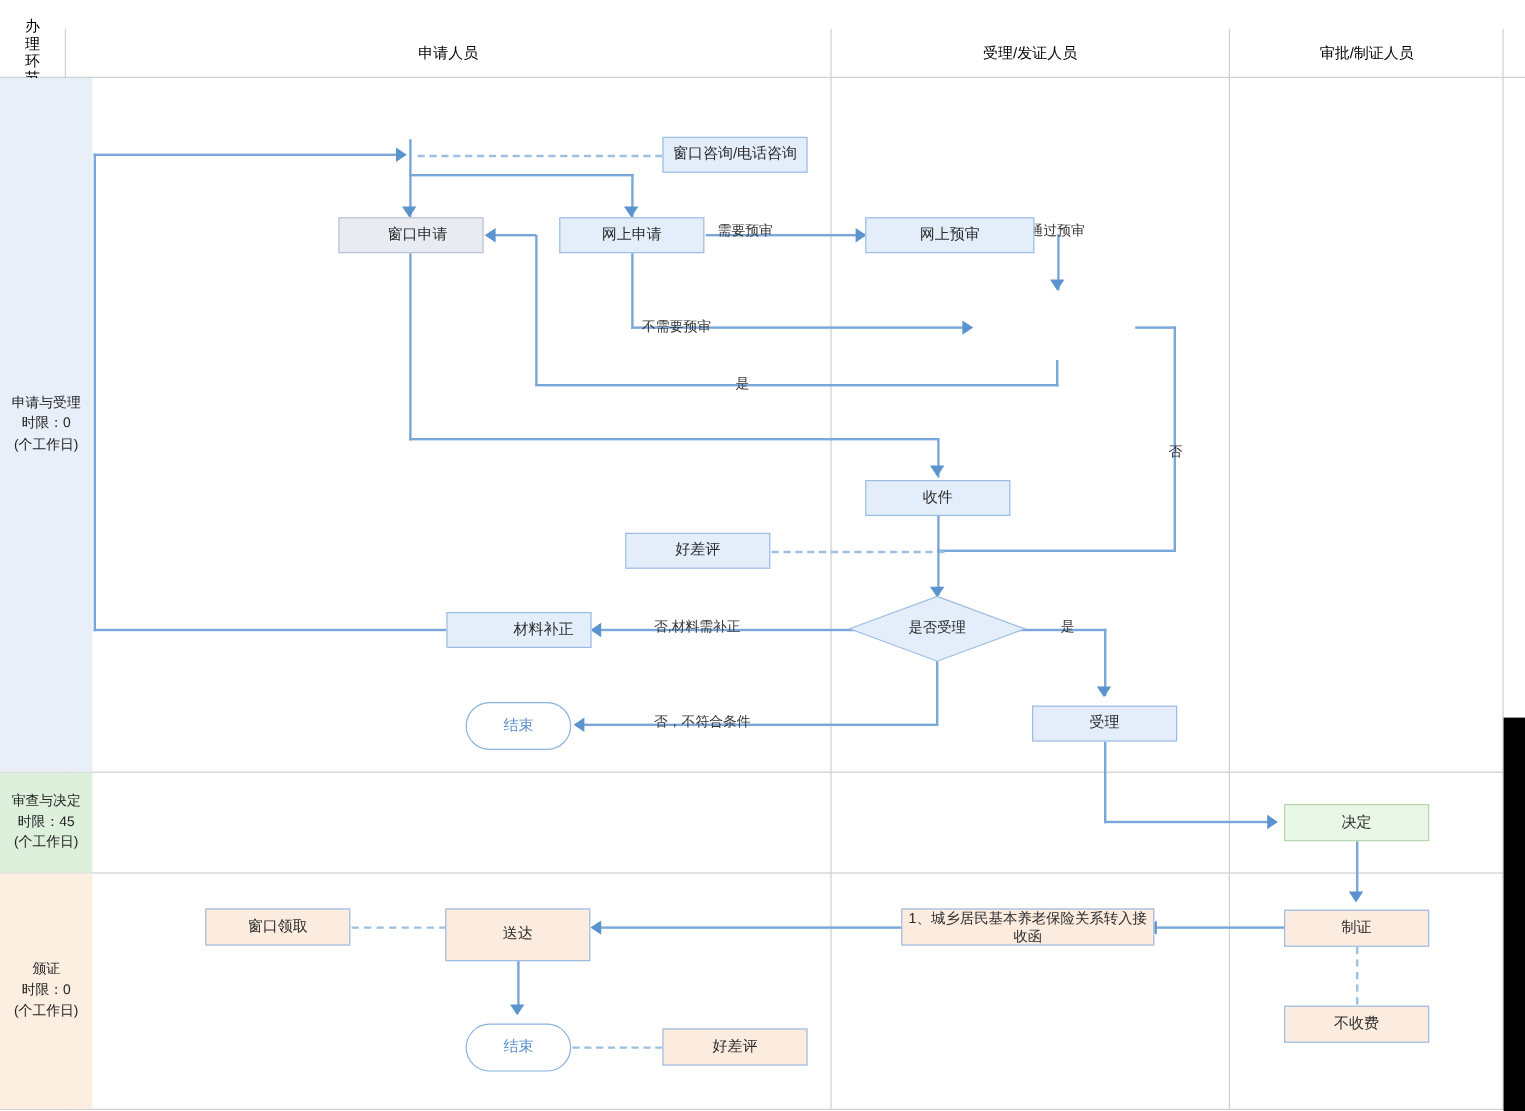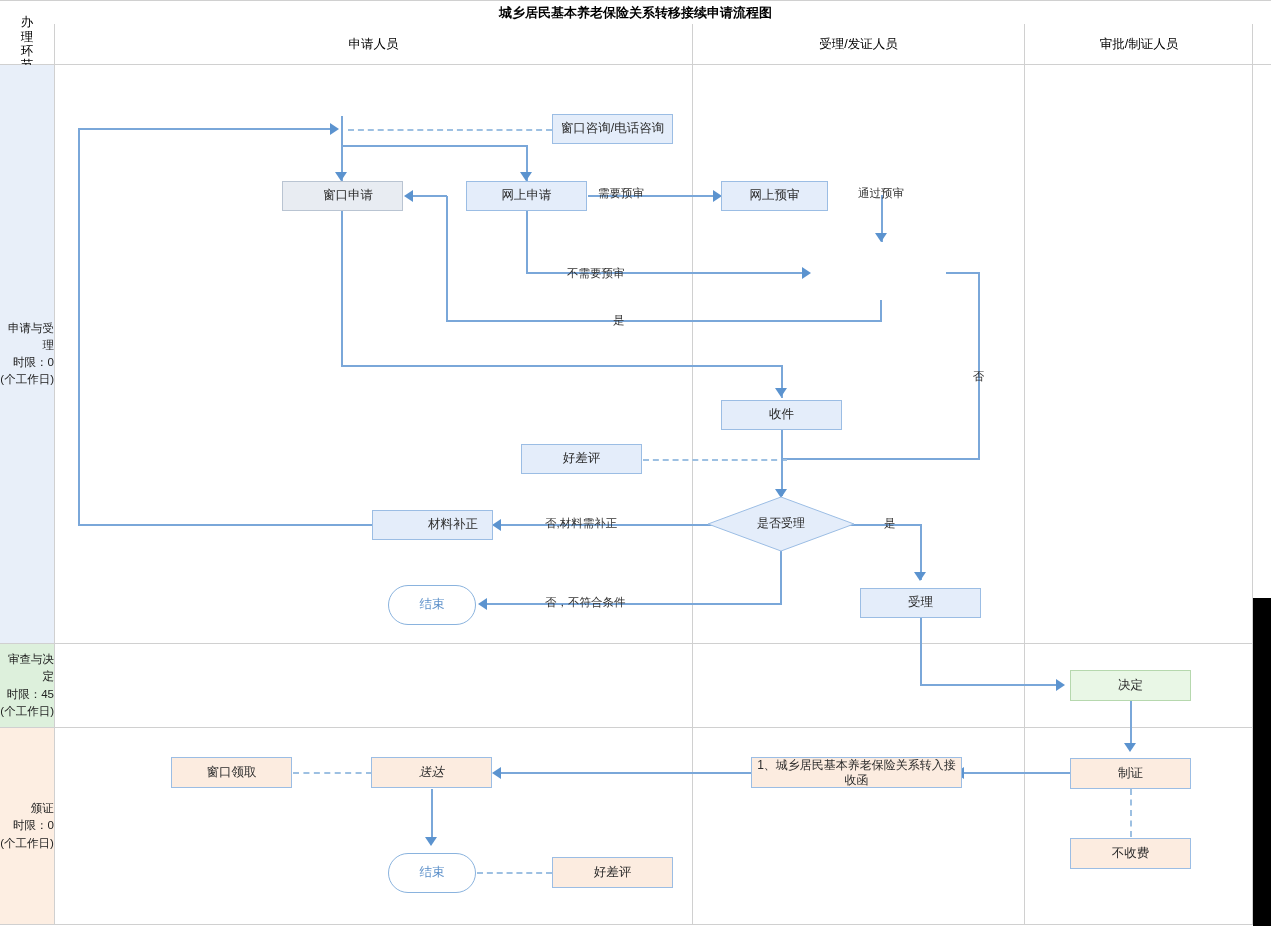--- a/index.html
+++ b/index.html
@@ -11,22 +11,22 @@
     border-top:1px solid #d0d0d0;border-bottom:1px solid #d0d0d0;
     display:flex;align-items:center;justify-content:center;
     font-size:13px;font-weight:bold;color:#000;background:#fff;}
   .hdr-row{position:absolute;left:0;top:24px;width:1271px;height:40px;background:#fff;
     border-bottom:1px solid #d0d0d0;}
   .hdr-cell{position:absolute;top:0;height:40px;display:flex;align-items:center;
     justify-content:center;text-align:center;font-size:12.5px;color:#000;line-height:1.15;}
   .vline{position:absolute;width:1px;background:#d0d0d0;}
   .hline{position:absolute;height:1px;background:#d0d0d0;}
 
-  .stage{position:absolute;left:0;width:54px;display:flex;align-items:center;
-    justify-content:center;text-align:right;font-size:11.5px;color:#222;line-height:1.5;
+  .stage{position:absolute;left:0;width:77px;display:flex;align-items:center;
+    justify-content:center;text-align:center;font-size:11.5px;color:#222;line-height:1.5;
     box-sizing:border-box;}
   .stage.blue{background:#e8eff9;}
   .stage.green{background:#ddf0dc;}
   .stage.peach{background:#fdeee2;}
 
   
   .node{position:absolute;box-sizing:border-box;display:flex;align-items:center;
     justify-content:center;text-align:center;font-size:12.5px;color:#2b2b2b;
     line-height:1.25;}
   .n-blue{background:#e4edfa;border:1px solid #9bbde4;}
@@ -56,21 +56,20 @@
   .elab-v{position:absolute;font-size:11.5px;color:#333;white-space:nowrap;
     writing-mode:vertical-rl;line-height:1;}
 
   .scrollbar{position:absolute;background:#000;}
 </style>
 </head>
 <body>
 
 <div id="root">
 
-  <div class="title-bar">城乡居民基本养老保险关系转移接续申请流程图</div>
 
   <div class="hdr-row"></div>
   <div class="hdr-cell" style="left:0;width:54px;top:24px;">
       <span style="display:inline-block;width:22px;">办理环节</span>
     </div>
   <div class="hdr-cell" style="left:693px;width:331px;top:24px;">受理/发证人员</div>
   <div class="hdr-cell" style="left:55px;width:637px;top:24px;">申请人员</div>
   <div class="hdr-cell" style="left:1025px;width:228px;top:24px;">审批/制证人员</div>
 
   <div class="vline" style="left:54px;top:24px;height:901px;"></div>
@@ -120,21 +119,21 @@
   <div class="arw arw-r" style="left:713px;top:190px;"></div>
   <div class="elab" style="left:598px;top:188px;">需要预审</div>
 
   <div class="ln lnv" style="left:881px;top:195px;height:47px;"></div>
   <div class="arw arw-d" style="left:875px;top:233px;"></div>
   <div class="elab" style="left:858px;top:188px;">通过预审</div>
 
   <div class="ln lnv" style="left:526px;top:211px;height:63px;"></div>
   <div class="ln lnh" style="left:526px;top:272px;width:280px;"></div>
   <div class="arw arw-r" style="left:802px;top:267px;"></div>
-  <div class="elab" style="left:535px;top:268px;margin-left:32px;">不需要预审</div>
+  <div class="elab" style="left:535px;top:268px;">不需要预审</div>
 
   <div class="ln lnv" style="left:880px;top:300px;height:22px;"></div>
   <div class="ln lnh" style="left:446px;top:320px;width:436px;"></div>
   <div class="ln lnv" style="left:446px;top:196px;height:125px;"></div>
   <div class="ln lnh" style="left:411px;top:195px;width:36px;"></div>
   <div class="arw arw-l" style="left:404px;top:190px;"></div>
   <div class="elab" style="left:613px;top:315px;">是</div>
 
   <div class="ln lnh" style="left:946px;top:272px;width:34px;"></div>
   <div class="ln lnv" style="left:978px;top:272px;height:188px;"></div>
@@ -181,21 +180,21 @@
 
   <div class="dash-h" style="left:477px;top:872px;width:75px;"></div>
 
 
   <div class="node n-blue" style="left:552px;top:114px;width:121px;height:30px;">窗口咨询/电话咨询</div>
 
   <div class="node n-grey" style="left:282px;top:181px;width:121px;height:30px;">窗口申请</div>
 
   <div class="node n-blue" style="left:466px;top:181px;width:121px;height:30px;">网上申请</div>
 
-  <div class="node n-blue" style="left:721px;top:181px;width:107px;height:30px;">网上预审</div>
+  <div class="node n-blue" style="left:721px;top:181px;width:141px;height:30px;">网上预审</div>
 
 
   <div class="node n-blue" style="left:721px;top:400px;width:121px;height:30px;">收件</div>
 
   <div class="node n-blue" style="left:521px;top:444px;width:121px;height:30px;">好差评</div>
 
   <div class="diamond" style="left:707px;top:496px;width:148px;height:56px;">
     <svg width="148" height="56" viewBox="0 0 148 56">
       <polygon points="74,1 147,28 74,55 1,28" fill="#e4edfa" stroke="#9bbde4" stroke-width="1"></polygon>
     </svg>
@@ -209,21 +208,21 @@
   <div class="node n-blue" style="left:860px;top:588px;width:121px;height:30px;">受理</div>
 
   <div class="node n-green" style="left:1070px;top:670px;width:121px;height:31px;">决定</div>
 
   <div class="node n-peach" style="left:1070px;top:758px;width:121px;height:31px;">制证</div>
 
   <div class="node n-peach" style="left:1070px;top:838px;width:121px;height:31px;">不收费</div>
 
   <div class="node n-peach" style="left:751px;top:757px;width:211px;height:31px;font-size:12px;">1、城乡居民基本养老保险关系转入接收函</div>
 
-  <div class="node n-peach" style="left:371px;top:757px;width:121px;height:31px;font-style:italic;">送达</div>
+  <div class="node n-peach" style="left:371px;top:757px;width:121px;height:44px;">送达</div>
 
   <div class="node n-peach" style="left:171px;top:757px;width:121px;height:31px;">窗口领取</div>
 
   <div class="node n-term" style="left:388px;top:853px;width:88px;height:40px;">结束</div>
 
   <div class="node n-peach" style="left:552px;top:857px;width:121px;height:31px;">好差评</div>
 
   <div class="scrollbar" style="left:1253px;top:598px;width:18px;height:328px;"></div>
 
 </div>

